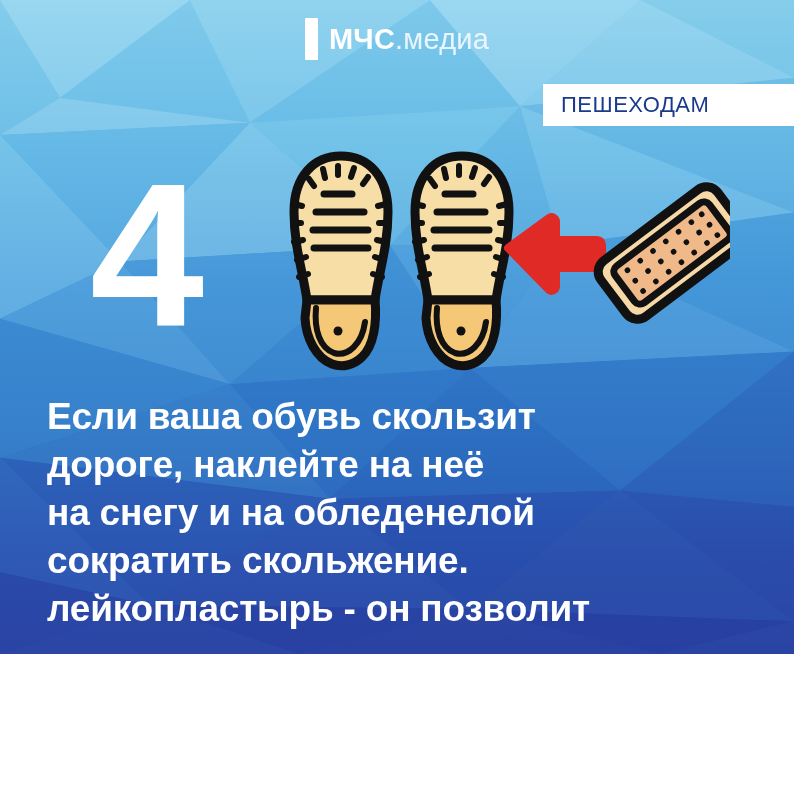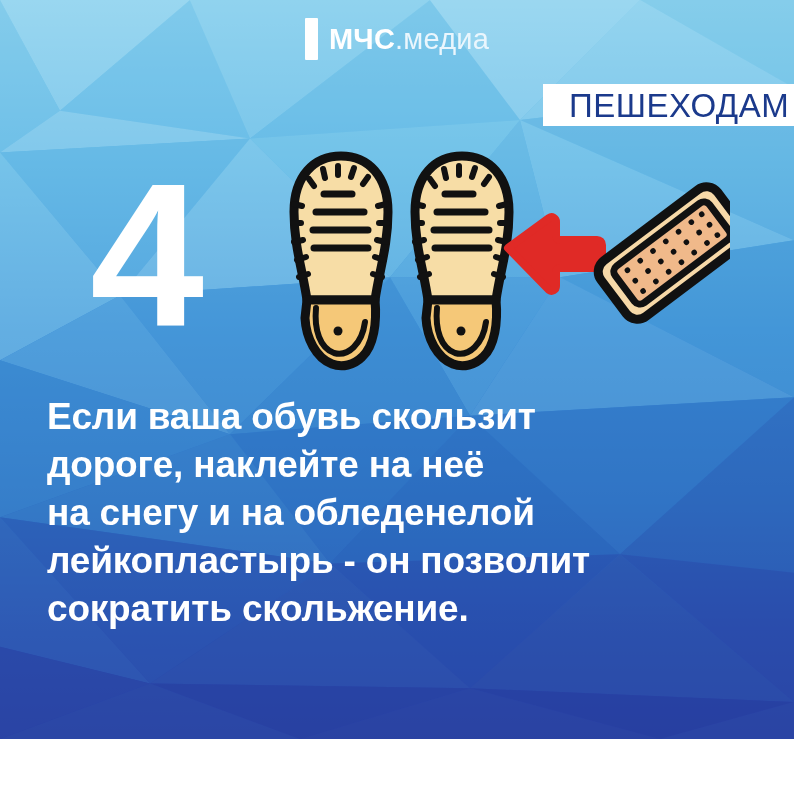--- a/index.html
+++ b/index.html
@@ -8,21 +8,21 @@
     padding: 0;
     background: #ffffff;
   }
   body {
     font-family: "Liberation Sans", "DejaVu Sans", sans-serif;
   }
 
   #poster {
     position: relative;
     width: 794px;
-    height: 739px;
+    height: 654px;
     overflow: hidden;
     background: #701a75;
     user-select: none;
   }
 
   
   #bg-poly {
     position: absolute;
     inset: 0;
     width: 100%;
@@ -72,26 +72,25 @@
     width: 260px;
     height: 42px;
     background: #ffffff;
     display: flex;
     align-items: center;
     box-sizing: border-box;
     padding-left: 18px;
   }
   .badge-label {
     color: #1b3a8c;
-    font-size: 33px;
+    font-size: 22px;
     font-weight: normal;
     letter-spacing: .5px;
     line-height: 1;
     white-space: nowrap;
-    margin-left: 8px;
   }
 
   
   .step-number {
     position: absolute;
     left: 60px;
     top: 152px;
     width: 170px;
     text-align: center;
     color: #ffffff;
@@ -314,19 +313,19 @@
         </g>
       </g>
 
     </svg>
   </div>
 
   <div class="message">
     <span class="msg-line">Если ваша обувь скользит</span>
     <span class="msg-line">дороге, наклейте на неё</span>
     <span class="msg-line">на снегу и на обледенелой</span>
+    <span class="msg-line">сократить скольжение.</span>
     <span class="msg-line">лейкопластырь - он позволит</span>
-    <span class="msg-line">сократить скольжение.</span>
   </div>
 
   <div class="footer-tag">#ОБЖ</div>
 
 </div>
 
 </body></html>

